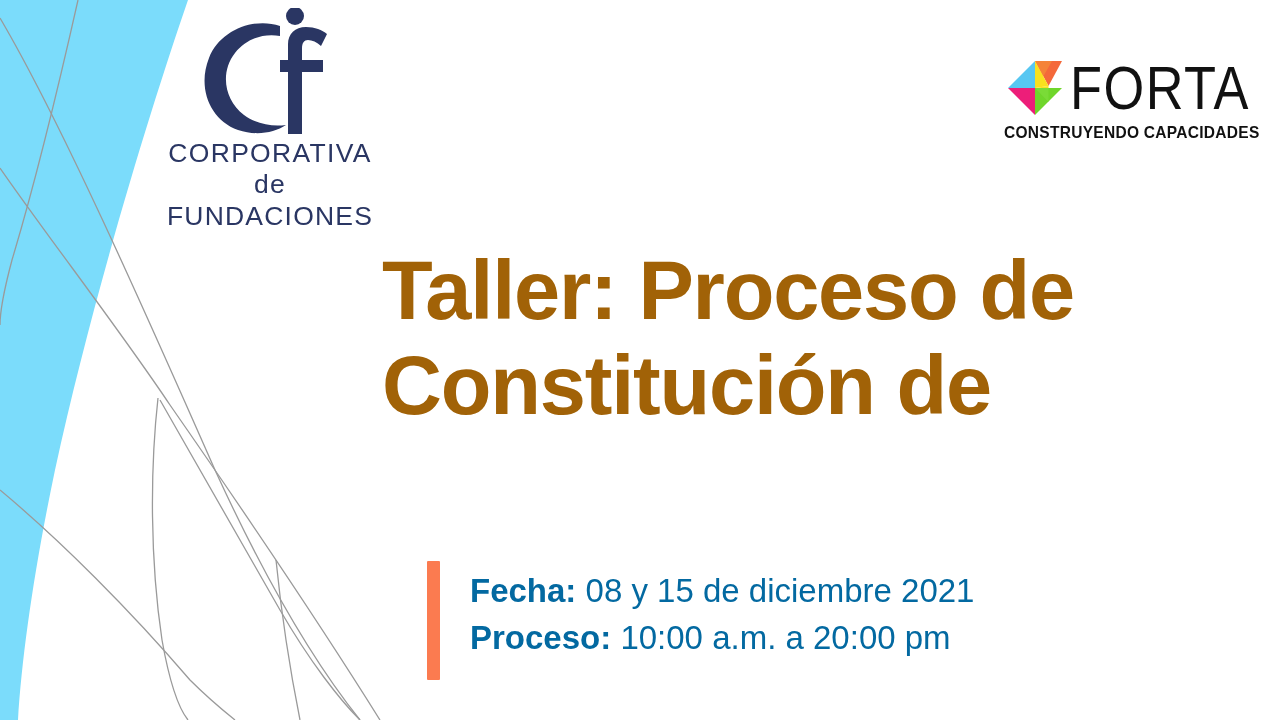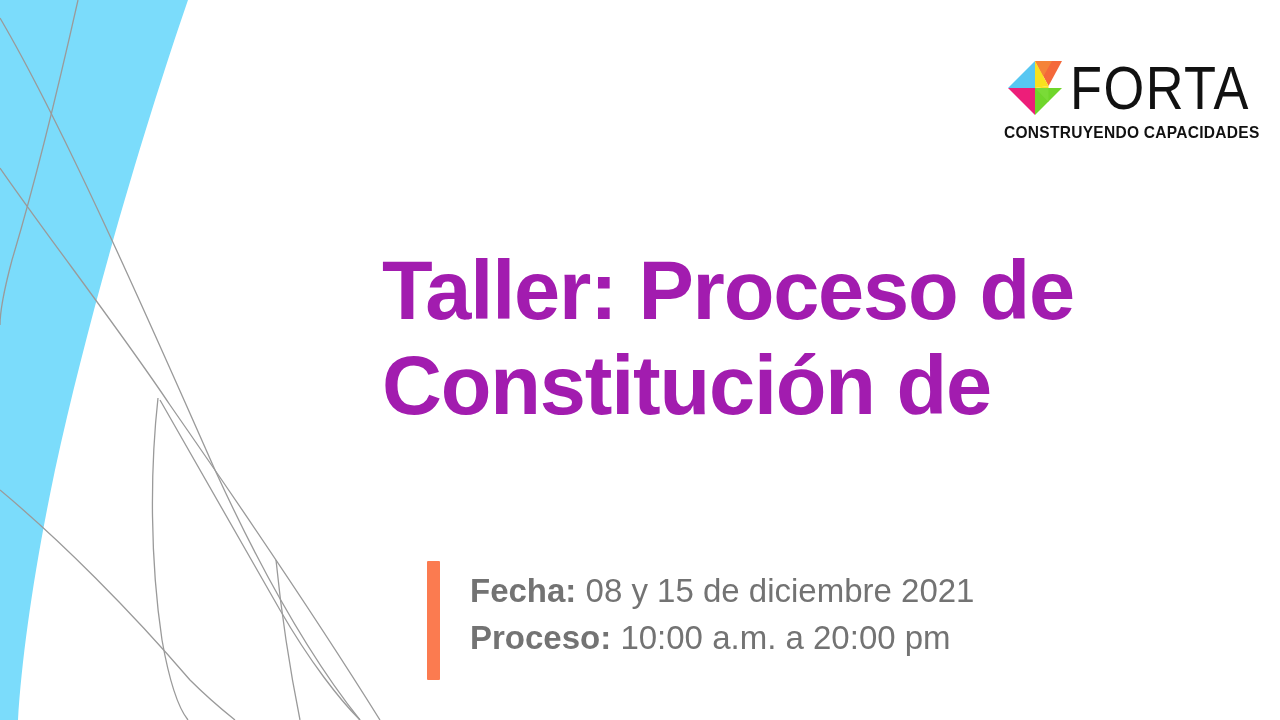--- a/index.html
+++ b/index.html
@@ -105,21 +105,21 @@
     position: absolute;
     left: 382px;
     top: 243px;
     width: 830px;
   }
   #headline .hl-line {
     display: block;
     font-size: 83px;
     line-height: 95px;
     font-weight: bold;
-    color: #a21caf;
+    color: #a16207;
     letter-spacing: -1.2px;
     white-space: nowrap;
   }
 
   
   #details {
     position: absolute;
     left: 427px;
     top: 561px;
     display: flex;
@@ -132,21 +132,21 @@
     flex: 0 0 13px;
     border-radius: 1px;
   }
   #details-text {
     margin-left: 30px;
     padding-top: 6px;
   }
   .detail-row {
     font-size: 33px;
     line-height: 47px;
-    color: #737373;
+    color: #0369a1;
     white-space: nowrap;
   }
   .detail-label { font-weight: bold; }
   .detail-value { font-weight: 400; }
 </style>
 </head>
 <body>
 
 <div id="slide">
 
@@ -160,20 +160,55 @@
       <path d="M 0,18 C 60,120 140,300 215,470 C 270,590 320,670 360,720"></path>
       <path d="M 78,0 C 60,80 36,180 12,260 C 4,290 0,310 0,325"></path>
       <path d="M 0,168 C 50,240 120,330 170,405 C 250,520 330,640 380,720"></path>
       <path d="M 158,398 C 150,470 150,560 162,640 C 170,685 180,710 188,720"></path>
       <path d="M 160,400 C 200,470 240,540 280,610 C 310,662 340,700 360,720"></path>
       <path d="M 0,490 C 60,540 130,610 190,680 C 210,700 225,712 235,720"></path>
       <path d="M 276,560 C 282,620 290,670 300,720"></path>
     </g>
   </svg>
 
+  <div id="cf-logo">
+    <svg id="cf-mark" viewBox="0 0 152 128" xmlns="http://www.w3.org/2000/svg">
+
+      <path d="M 86,18
+               C 60,9 26,22 15,50
+               C 3,80 16,112 44,122
+               C 62,128 80,125 92,117
+               C 78,119 62,116 50,107
+               C 30,92 26,64 41,45
+               C 52,31 69,25 86,28 Z" fill="#2a3663"></path>
+
+      <path d="M 94,36
+               C 94,26 101,19 112,19
+               C 121,19 128,22 133,26
+               L 127,38
+               C 123,34 118,32 114,32
+               C 110,32 108,35 108,40
+               L 108,52
+               L 129,52
+               L 129,64
+               L 108,64
+               L 108,126
+               L 94,126
+               L 94,64
+               L 86,64
+               L 86,52
+               L 94,52 Z" fill="#2a3663"></path>
+
+      <circle cx="101" cy="8" r="9" fill="#2a3663"></circle>
+    </svg>
+    <div id="cf-wordmark">
+      <span id="cf-line-1">CORPORATIVA</span>
+      <span id="cf-line-2">de FUNDACIONES</span>
+    </div>
+  </div>
 
   <div id="forta-logo">
     <div id="forta-top">
       <svg id="forta-mark" viewBox="0 0 62 62" xmlns="http://www.w3.org/2000/svg">
 
         <polygon points="31,4 58,4 44.5,29" fill="#f4693a"></polygon>
         <polygon points="31,4 48,4 39,20" fill="#f58637" opacity="0.9"></polygon>
 
         <polygon points="31,31 31,4 4,31" fill="#57c7f2"></polygon>
 

